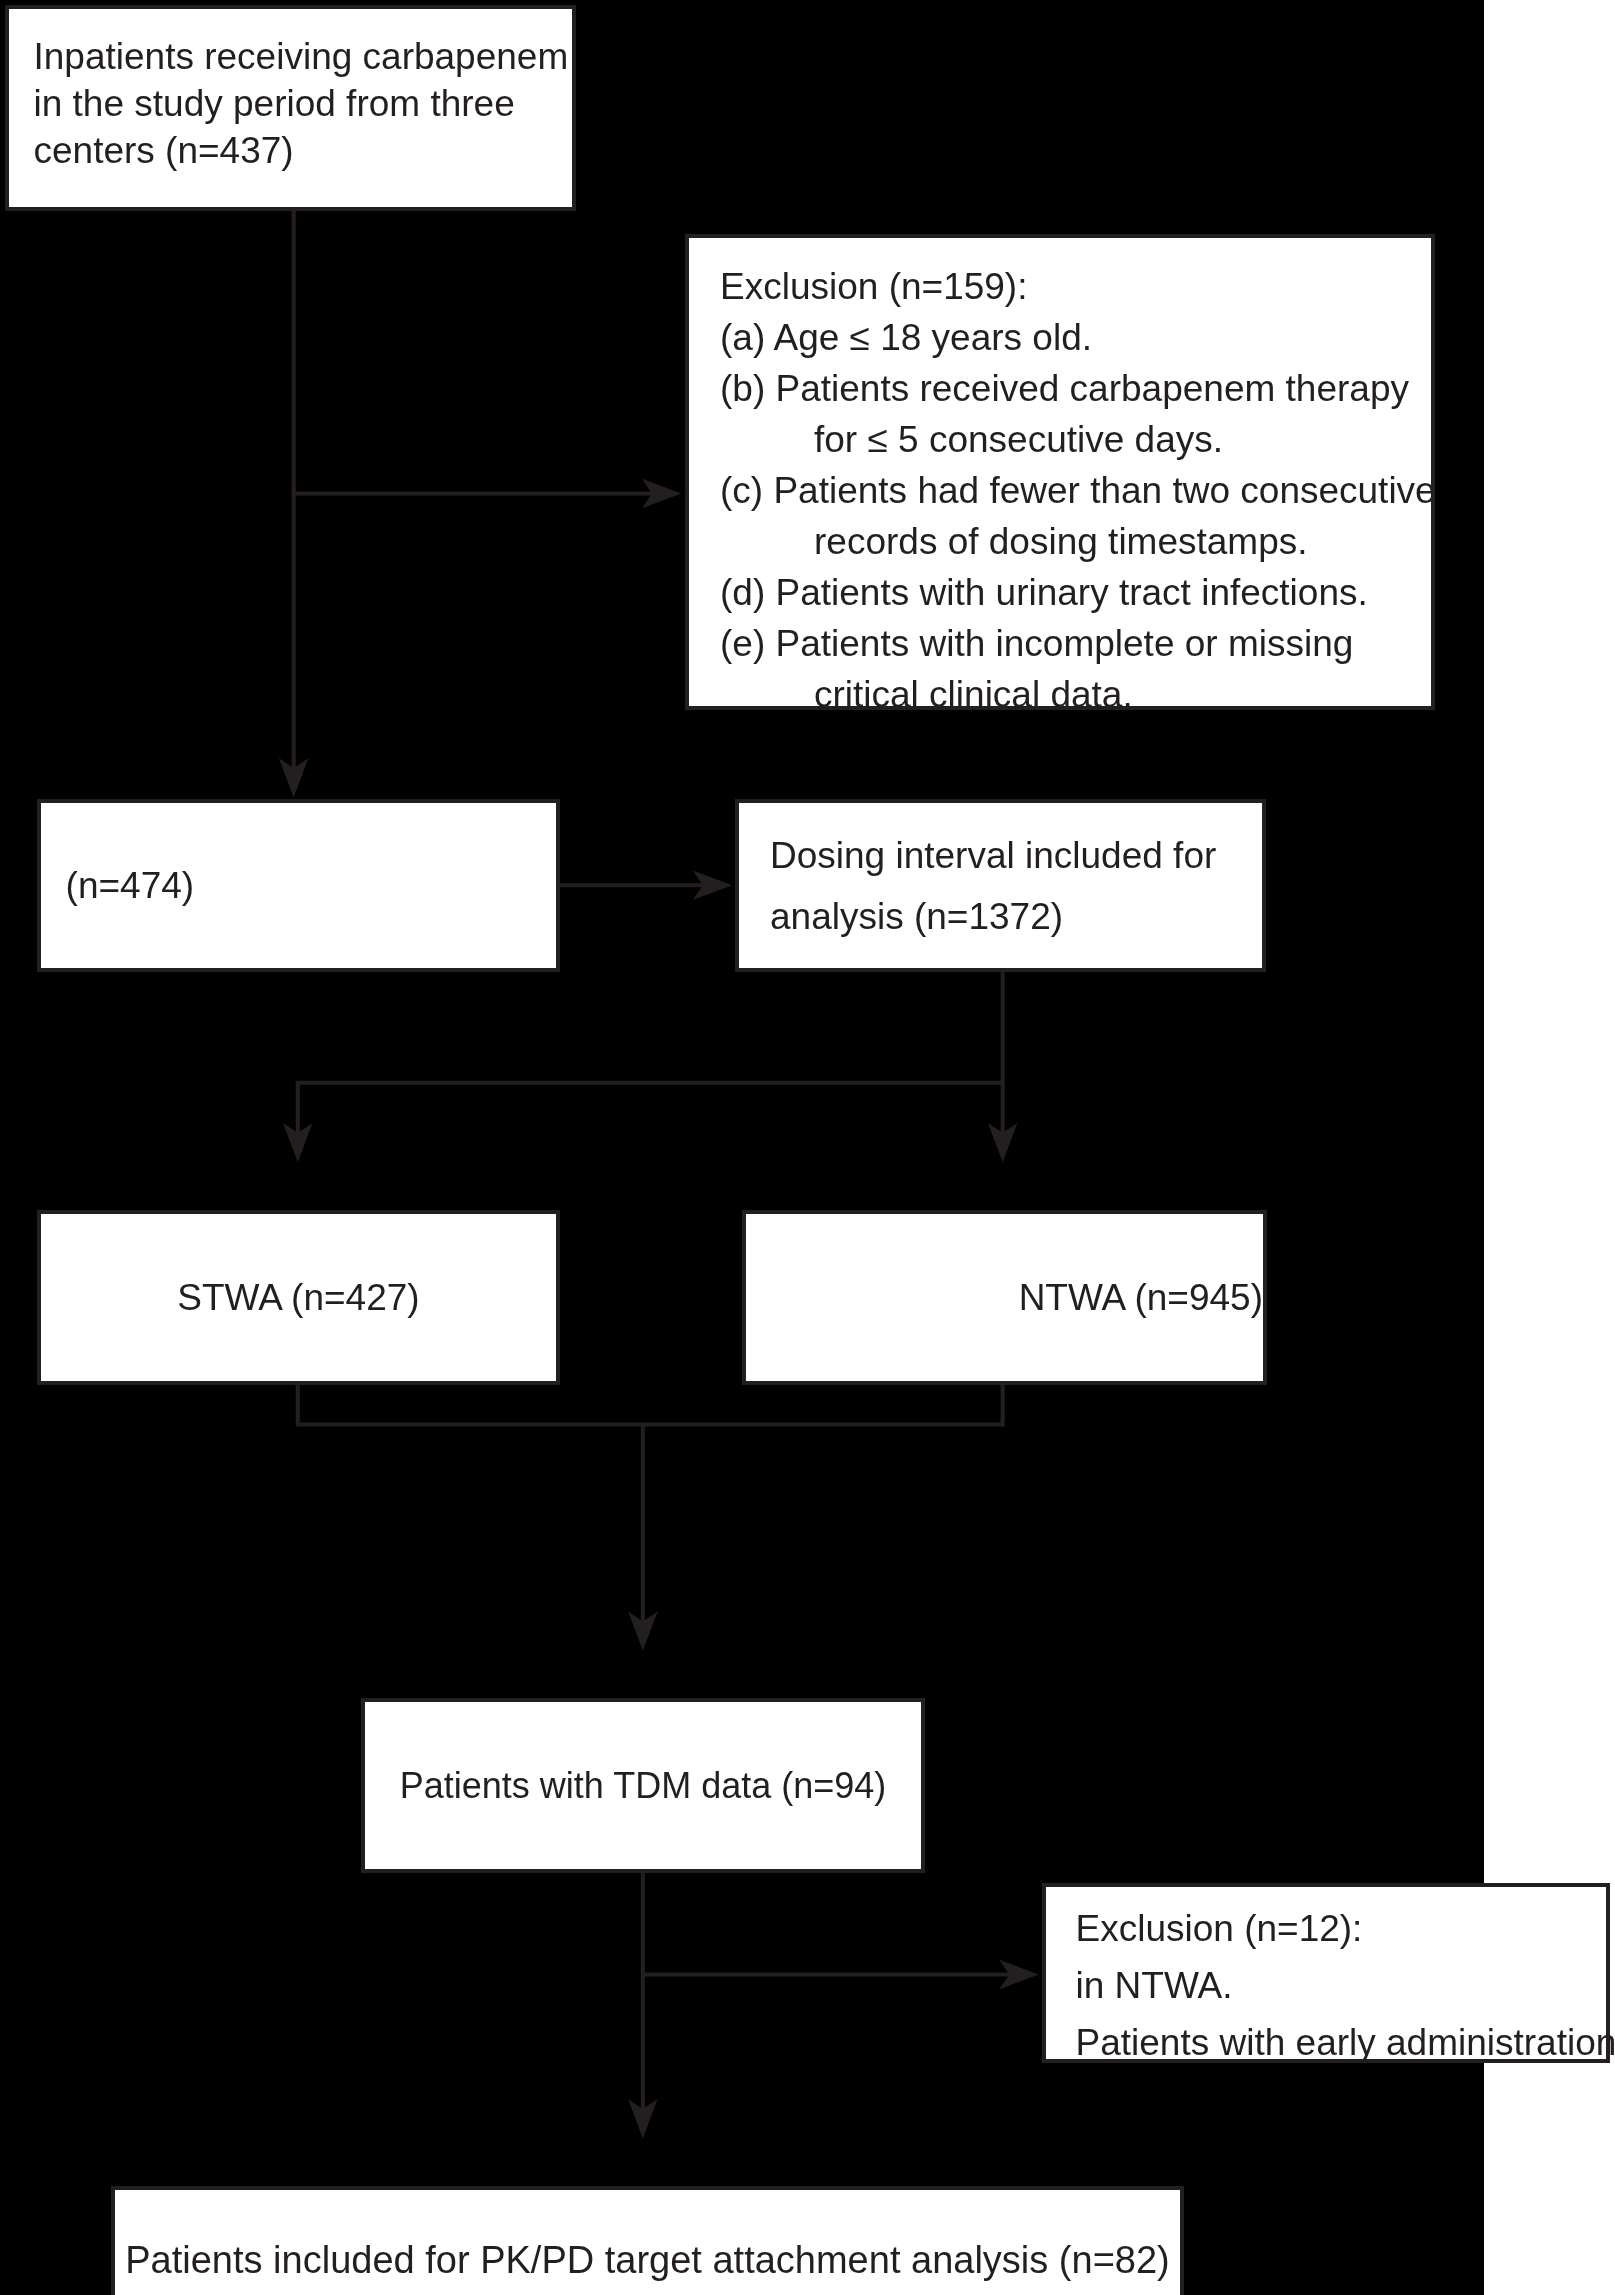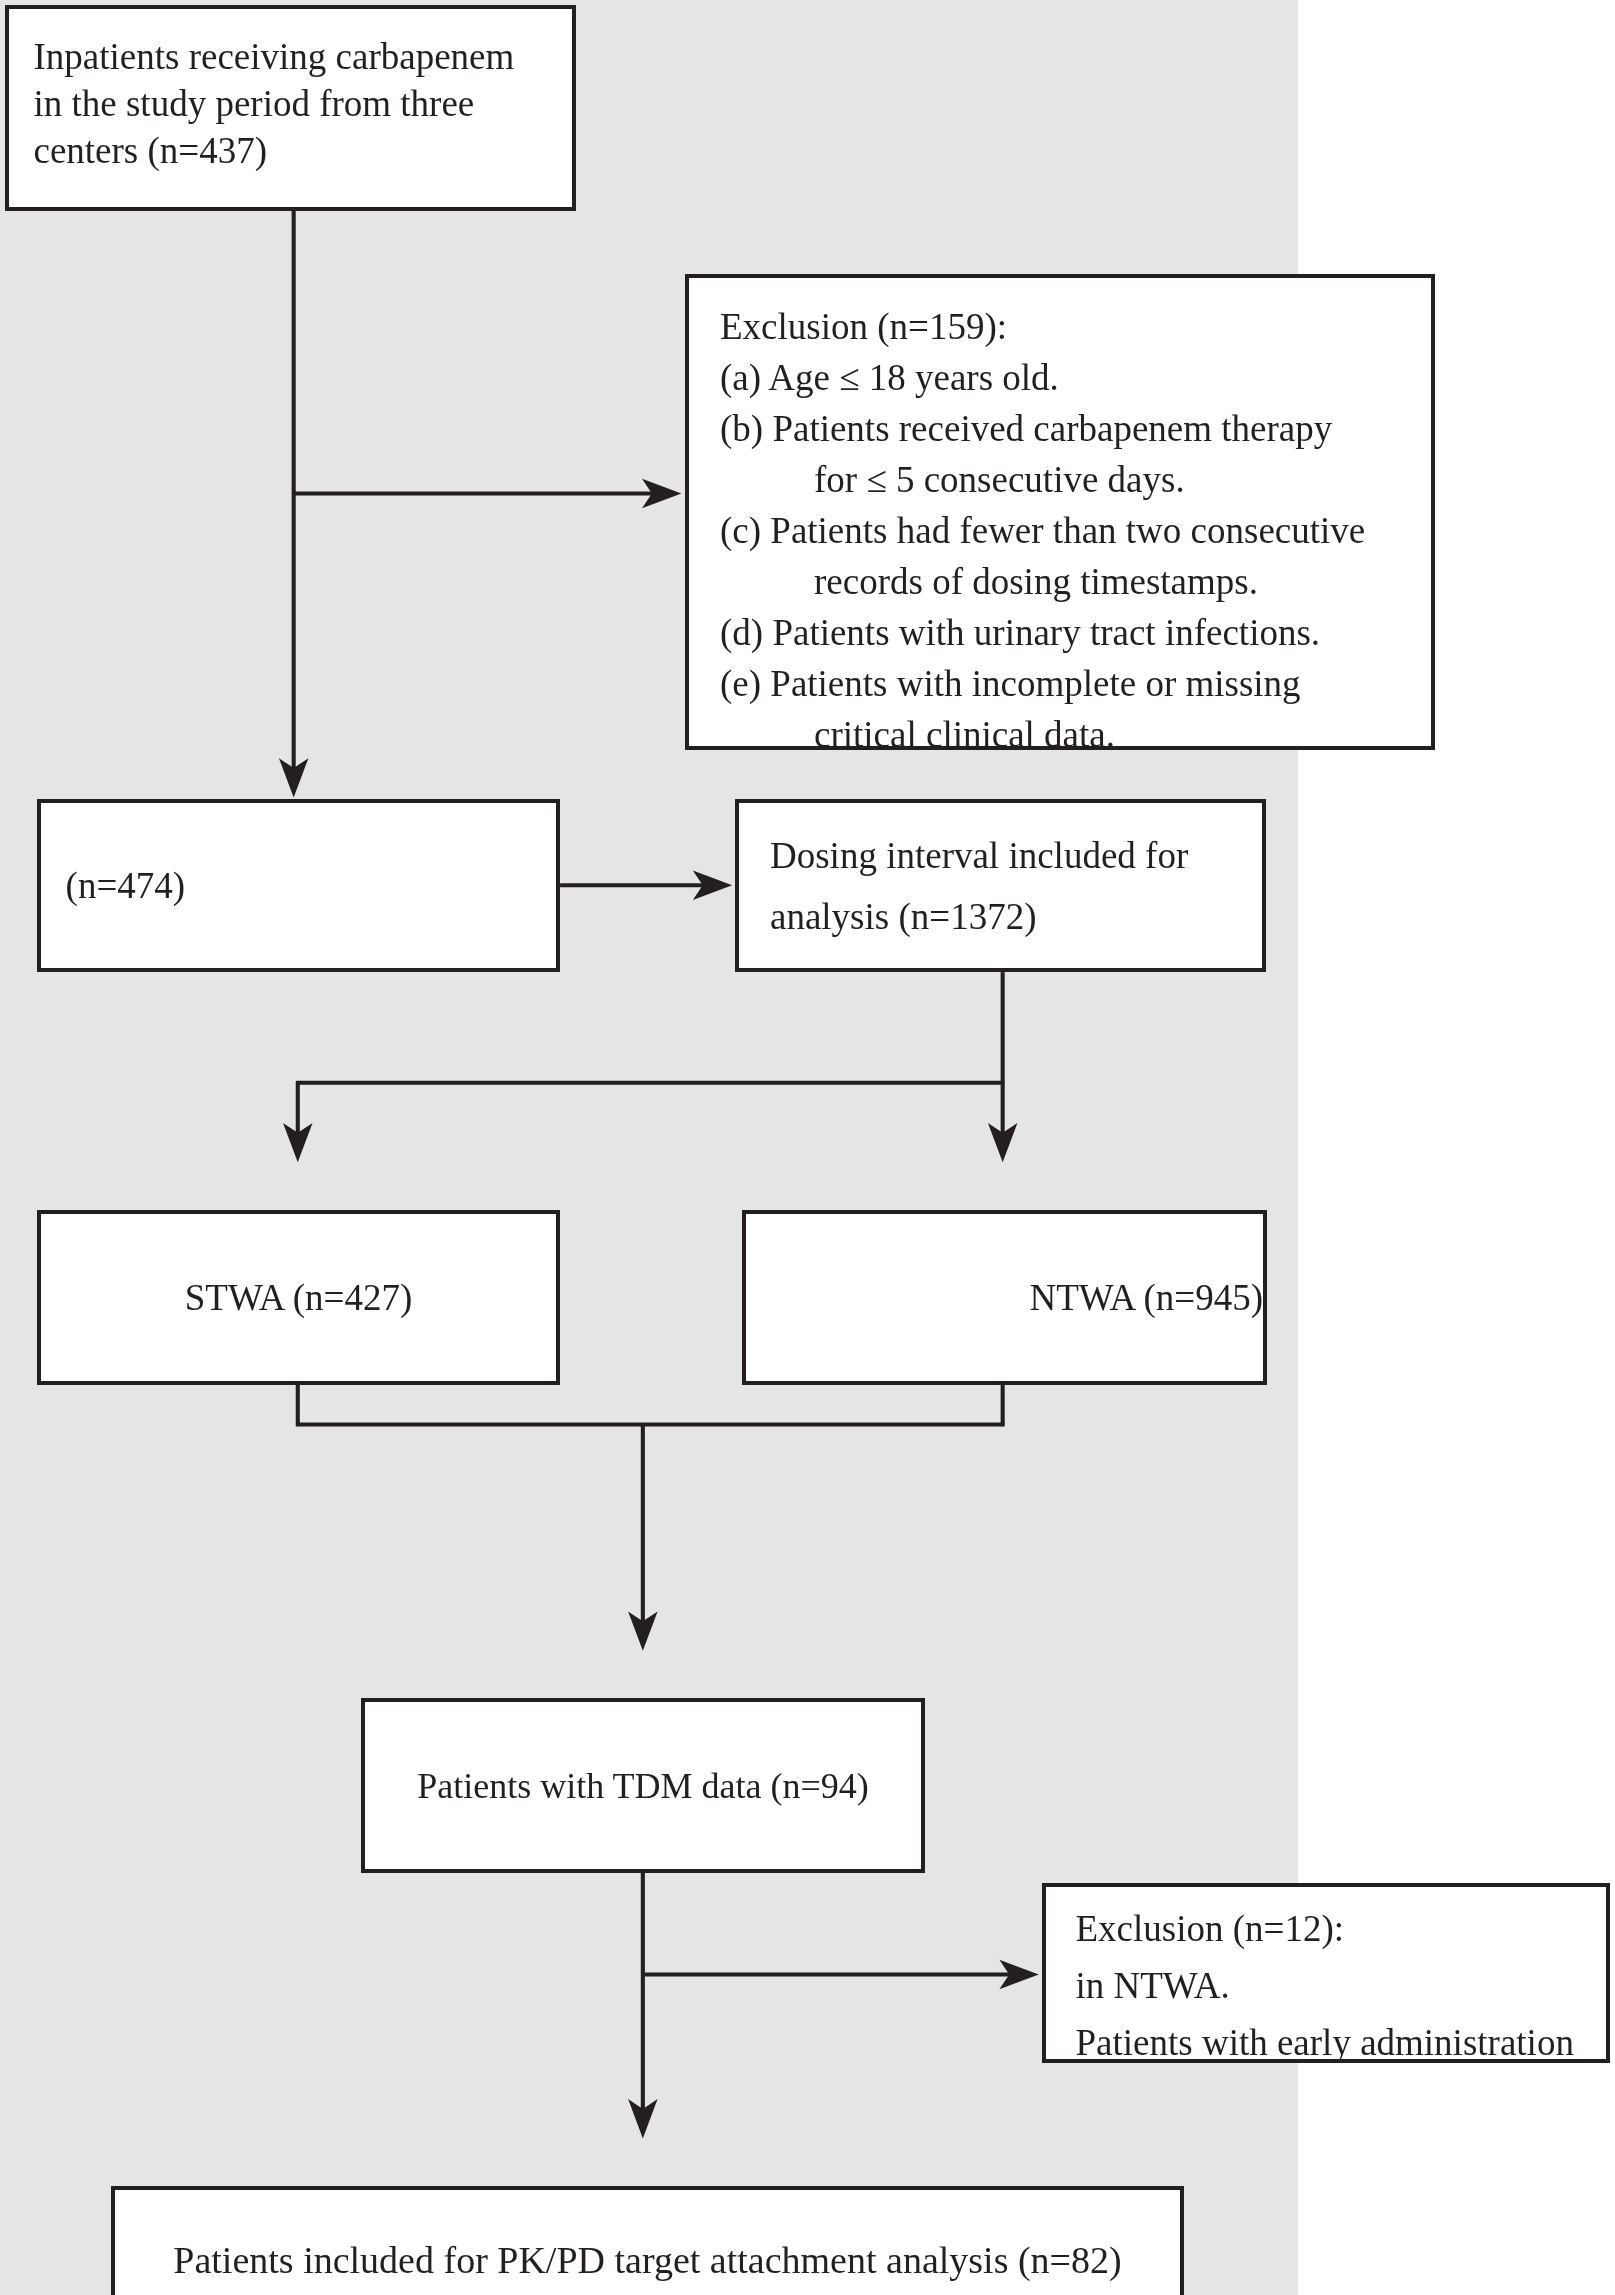--- a/index.html
+++ b/index.html
@@ -2,24 +2,24 @@
 <html style="font-size:13px"><head>
 <meta charset="utf-8">
 <style>
   html, body {
     margin: 0;
     padding: 0;
     background: #ffffff;
   }
   #canvas {
     position: relative;
-    width: 1298px;
+    width: 1484px;
     height: 2295px;
-    background: #e5e5e5;
-    font-family: Liberation Serif, serif;
+    background: #000000;
+    font-family: Liberation Sans, sans-serif;
     color: #231f20;
   }
   #connector-layer {
     position: absolute;
     left: 0;
     top: 0;
     width: 1616px;
     height: 2295px;
   }
   .box {
@@ -36,21 +36,21 @@
     flex-direction: column;
     justify-content: center;
   }
   .box.hcenter {
     align-items: center;
     text-align: center;
     margin-top: 44px;
   }
   
   #box-inpatients      { left: 4.9px;    top: 4.9px;    width: 571px;  height: 206px; padding: 24.6px 0 0 24.6px; line-height: 47px; }
-  #box-exclusion-1     { left: 685px;  top: 234px;  width: 750px;  height: 476px; padding: 23px 0 0 31px; line-height: 51px; margin-top: 40px; }
+  #box-exclusion-1     { left: 685px;  top: 234px;  width: 750px;  height: 476px; padding: 23px 0 0 31px; line-height: 51px; }
   #box-patient         { left: 37px;   top: 799px;  width: 523px;  height: 173px; padding-left: 24.6px; line-height: 61px; }
   #box-dosing          { left: 735px;  top: 799px;  width: 531px;  height: 173px; padding-left: 31px; line-height: 61px; }
   #box-stwa            { left: 37px;   top: 1166px; width: 523px;  height: 175px; }
   #box-ntwa            { left: 742px;  top: 1166px; width: 525px;  height: 175px; align-items: flex-end; }
   #box-tdm             { left: 361px;  top: 1654px; width: 564px;  height: 175px; font-size: 36px; }
   #box-exclusion-2     { left: 1042px; top: 1883px; width: 568px;  height: 180px; padding: 13px 0 0 29.5px; line-height: 57px; }
   #box-pkpd            { left: 111px;  top: 2142px; width: 1073px; height: 148px; font-size: 38px; }
   .indent { margin-left: 94px; }
 </style>
 </head>

